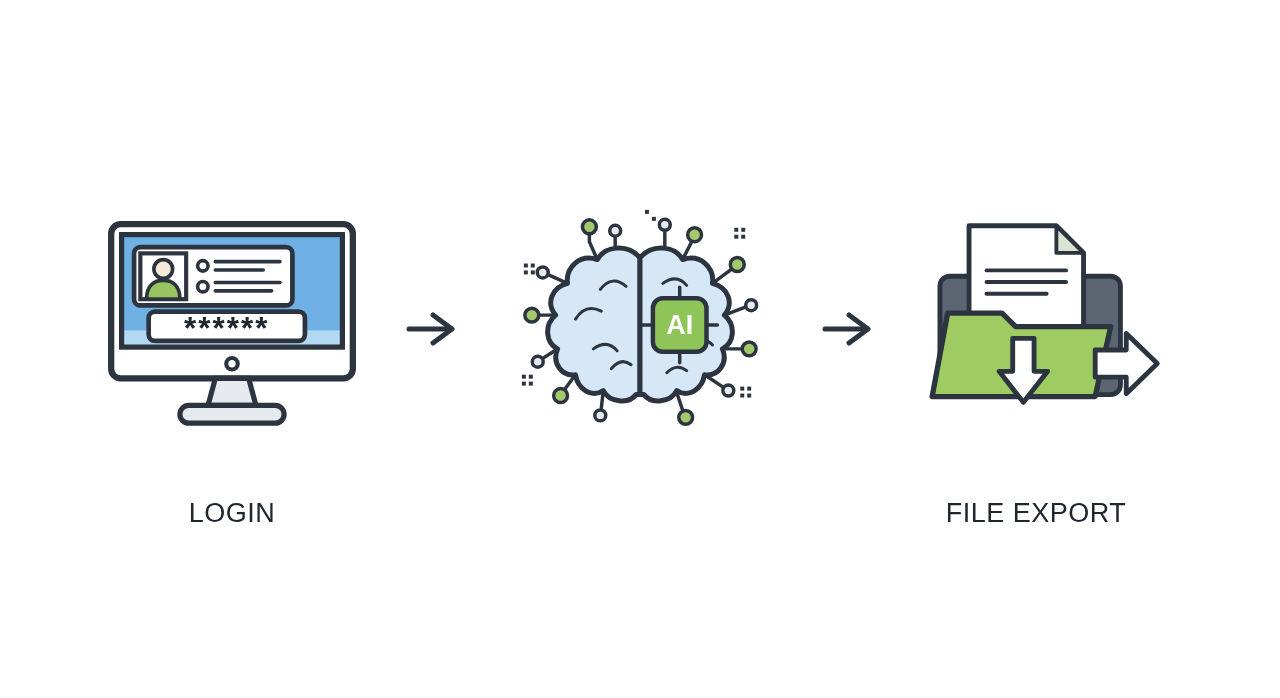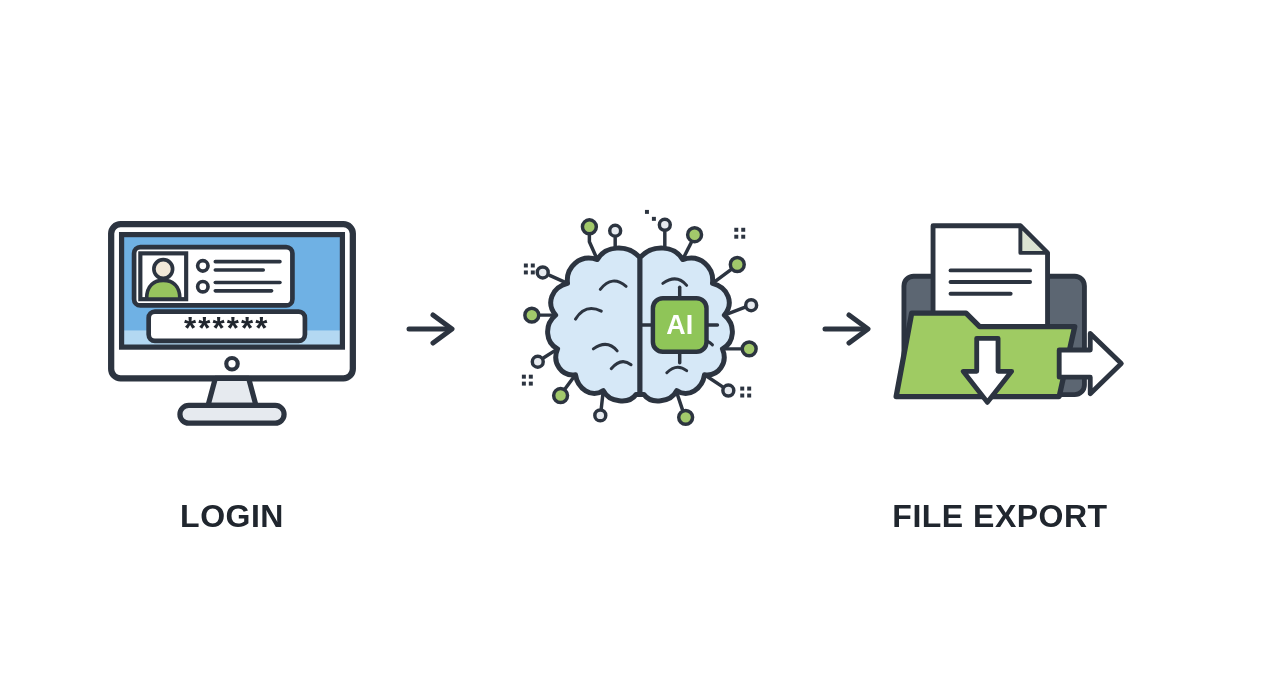--- a/index.html
+++ b/index.html
@@ -13,26 +13,26 @@
   .diagram{position:absolute;inset:0;}
   .step{
     position:absolute;top:196px;width:320px;
     display:flex;flex-direction:column;align-items:center;
   }
   .icon-wrap{
     height:272px;display:flex;align-items:center;justify-content:center;
   }
   .step-label{
     margin-top:30px;
-    font-size:32px;font-weight:700;letter-spacing:0.5px;
+    font-size:27px;font-weight:400;letter-spacing:0.5px;
     color:#20262e;white-space:nowrap;
   }
   .step-login{left:72px;}
   .step-ai{left:480px;}
-  .step-export{left:840px;align-items:center;}
+  .step-export{left:876px;align-items:center;}
   .flow-arrow{position:absolute;width:52px;height:40px;}
   .flow-arrow-1{left:406px;top:308px;}
   .flow-arrow-2{left:822px;top:308px;}
   svg{display:block;}
 </style>
 </head>
 <body>
 
 <div class="diagram">
 

